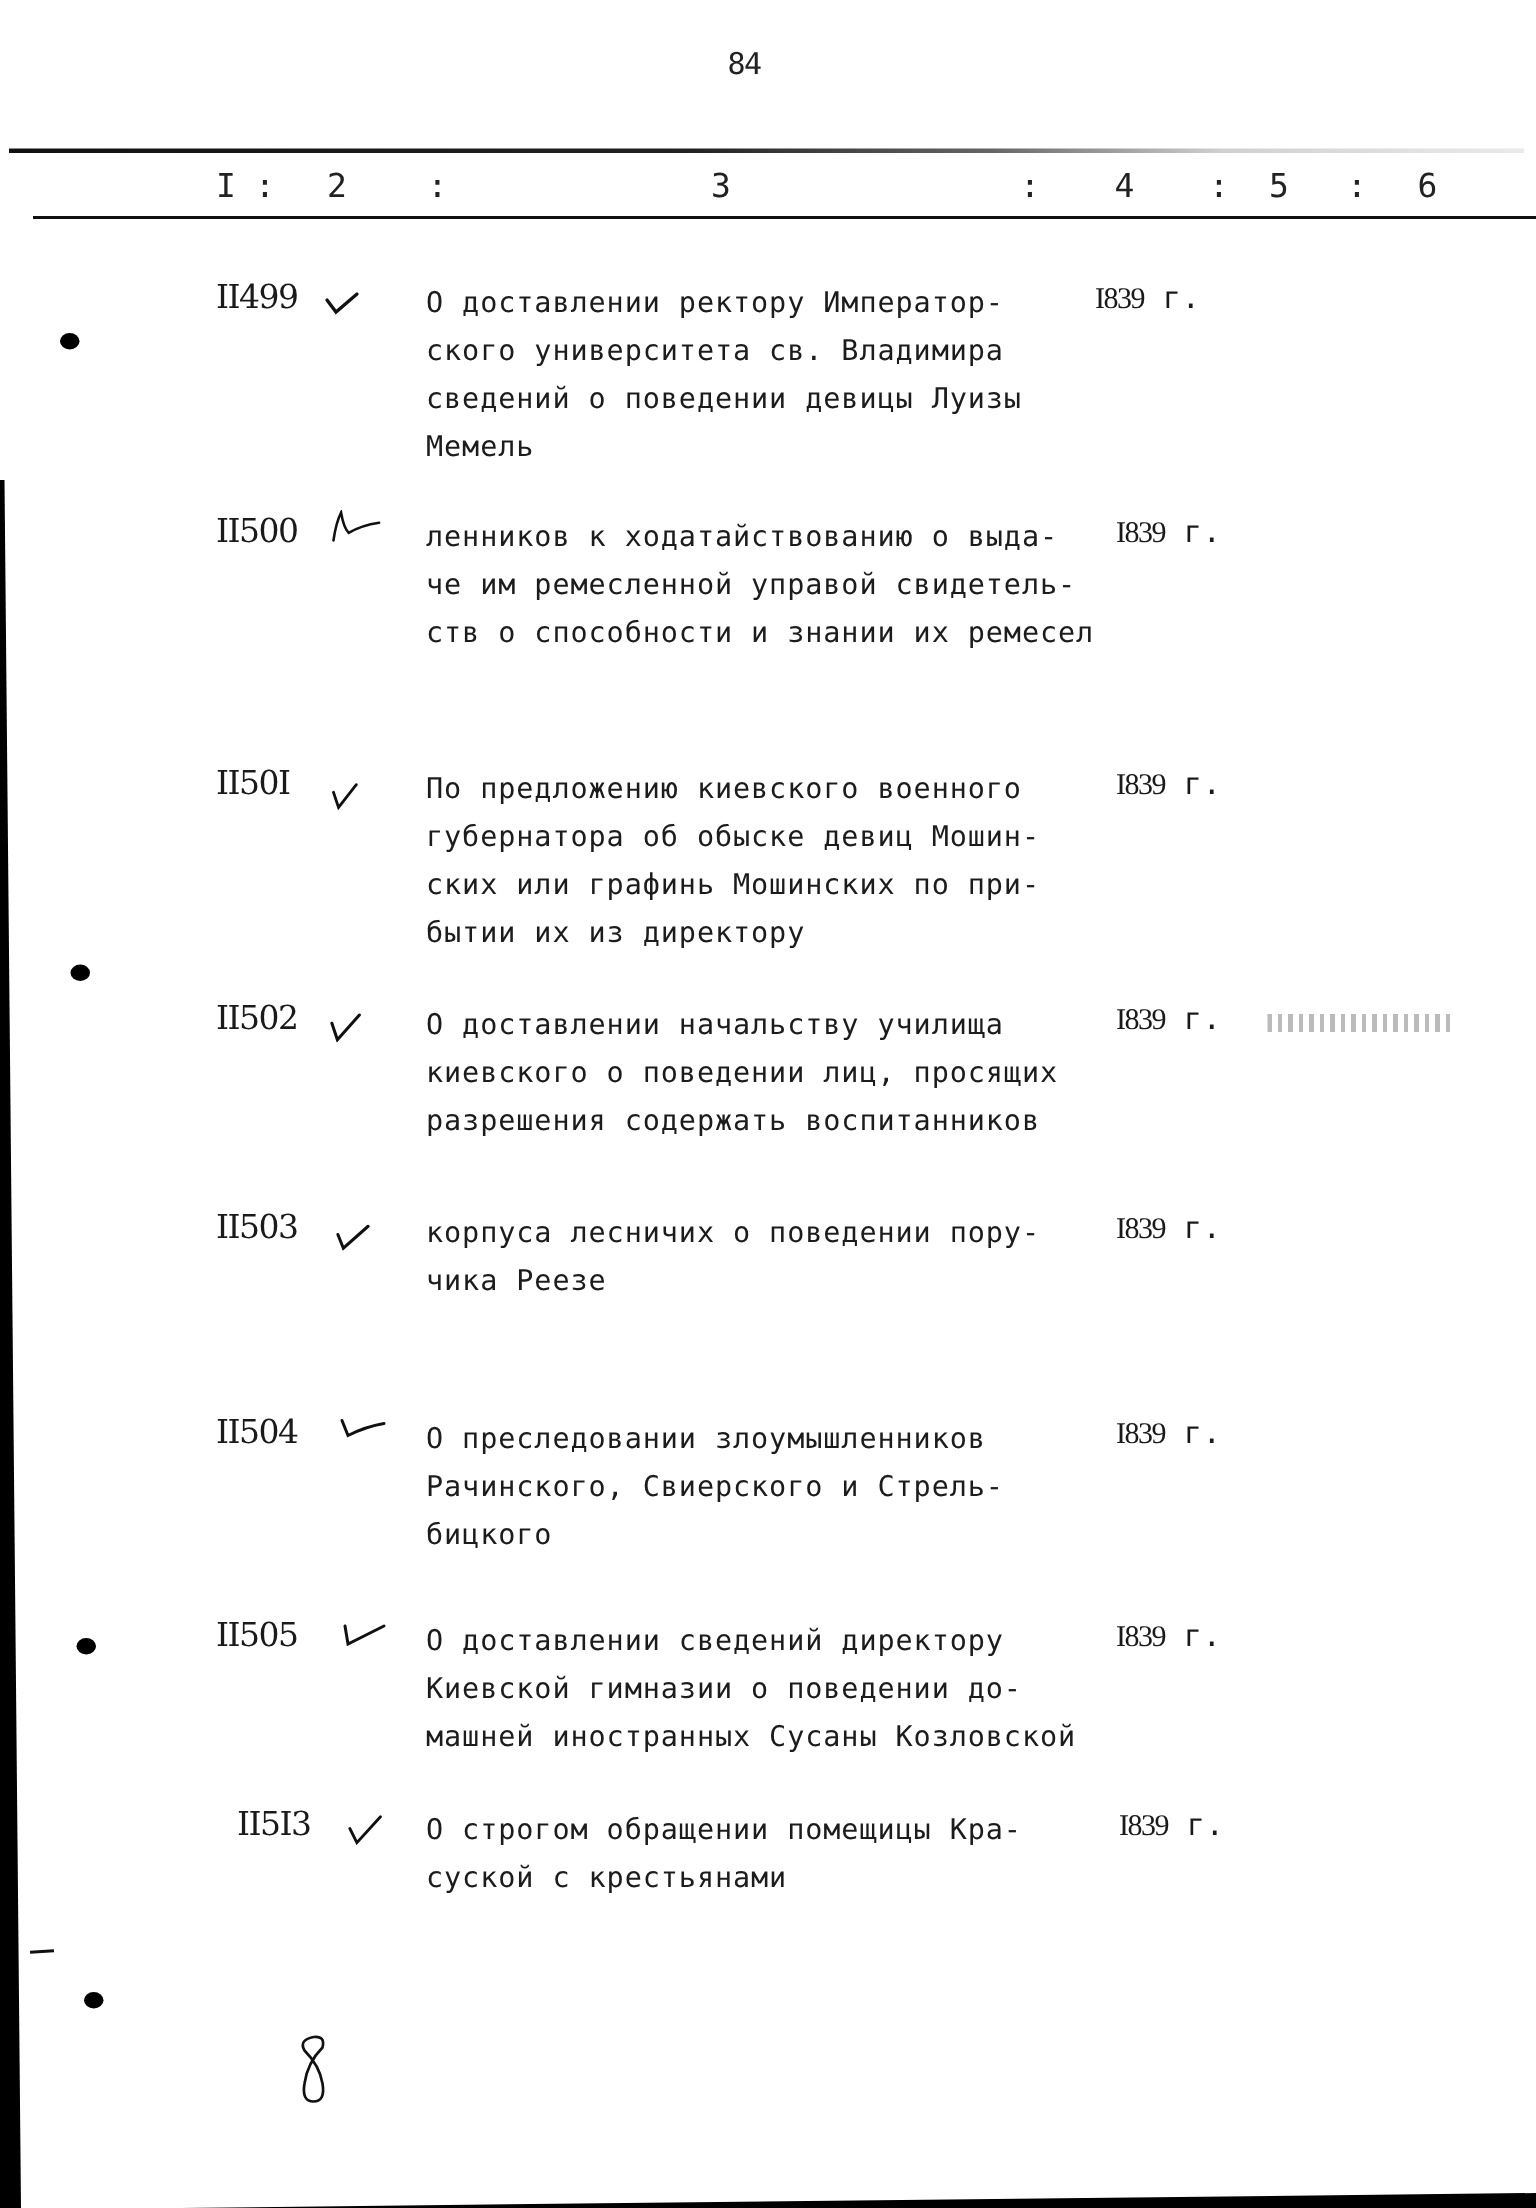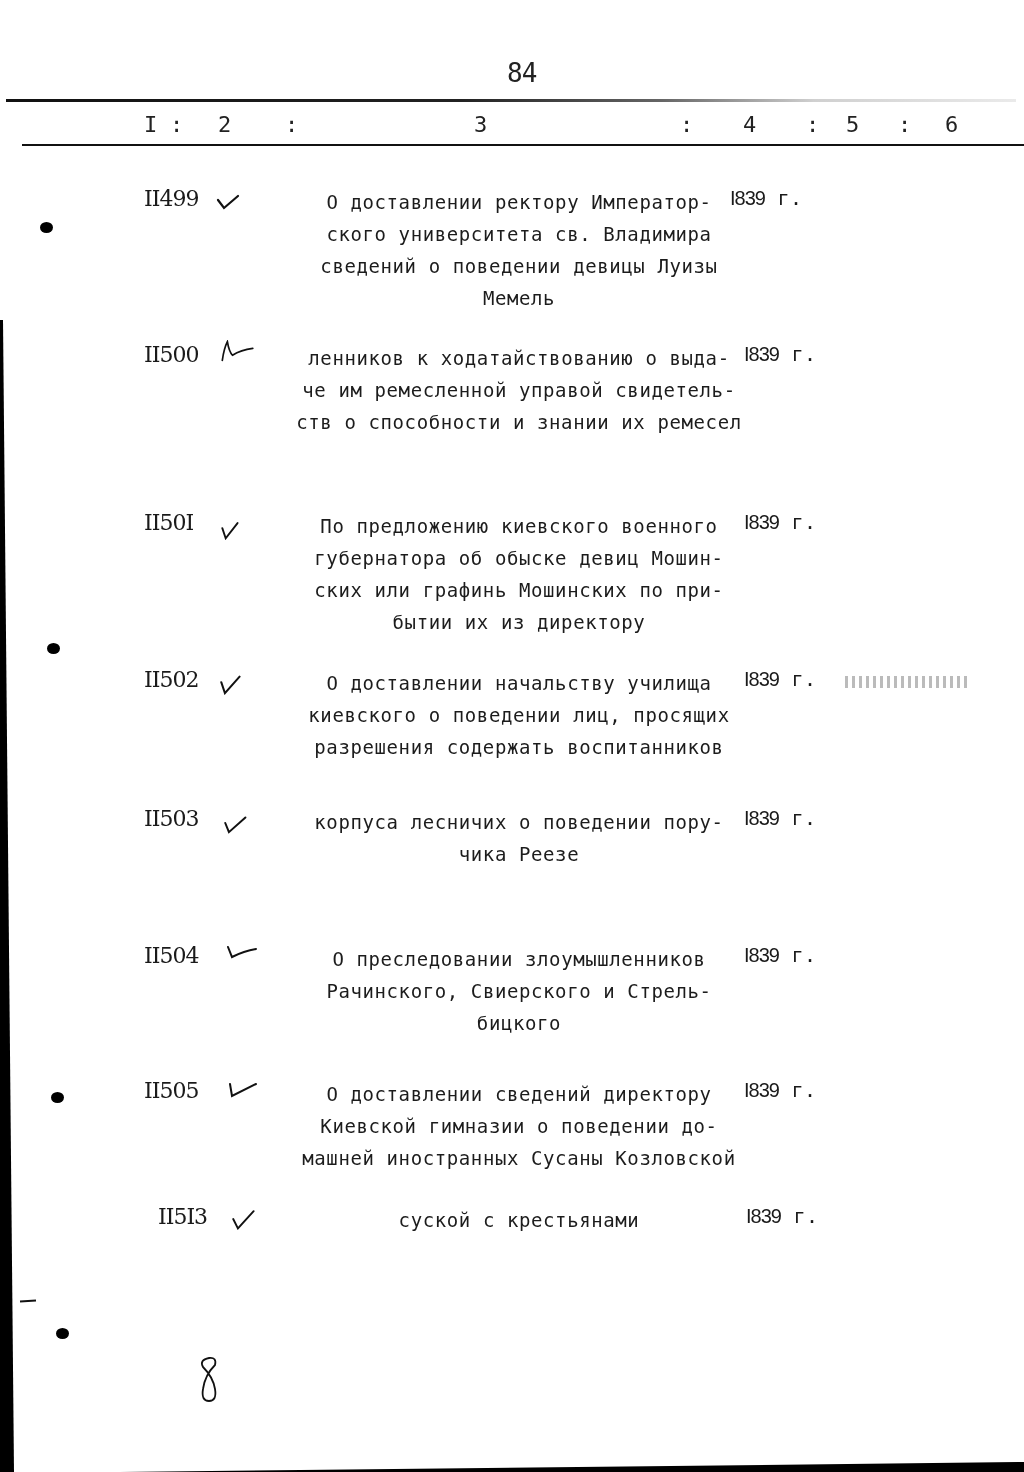--- a/index.html
+++ b/index.html
@@ -5,24 +5,23 @@
   html, body { margin: 0; padding: 0; }
   body {
     width: 1024px; height: 1472px;
     background: #ffffff;
     position: relative;
     overflow: hidden;
     font-family: "DejaVu Sans Mono", "Liberation Mono", monospace;
     color: #1a1a1a;
   }
   .page-number {
-    position: absolute; top: 30px; left: 507px;
-    font-size: 26px; letter-spacing: -1px;
+    position: absolute; top: 30px; left: 485px;
+    font-size: 20px; letter-spacing: -1px;
     color: #222;
-    margin-top: 28px;
   }
   .rule-top {
     position: absolute; left: 6px; top: 99px; width: 1010px; height: 3px;
     background: linear-gradient(to right, #111 0%, #222 45%, #666 65%, rgba(120,120,120,0.35) 80%, rgba(150,150,150,0.2) 100%);
   }
   .rule-bottom {
     position: absolute; left: 22px; top: 144px; width: 1002px; height: 2px;
     background: #111;
   }
   .col-header {
@@ -38,26 +37,26 @@
     font-size: 22px; letter-spacing: -1px; color: #1a1a1a;
   }
   .entry .check {
     position: absolute; top: 2px; width: 42px; height: 22px;
   }
   .entry .desc {
     position: absolute; left: 284px; width: 470px;
     font-size: 19px; line-height: 32px; letter-spacing: 0.6px;
     color: #1c1c1c;
   }
-  .entry .desc div { white-space: nowrap; text-align: center; }
+  .entry .desc div { white-space: nowrap; }
   .entry .year {
     position: absolute; left: 730px;
     font-size: 20px; letter-spacing: 0.5px; color: #1a1a1a; white-space: nowrap;
   }
-  .entry .year .num-part { font-family: Liberation Sans, sans-serif; letter-spacing: -1px; }
+  .entry .year .num-part { font-family: Liberation Serif, serif; letter-spacing: -1px; }
 
   .punch {
     position: absolute; width: 13px; height: 11px; border-radius: 50%;
     background: #000;
   }
   .left-edge {
     position: absolute; left: 0; top: 320px; width: 14px; height: 1152px;
     background: #000;
     clip-path: polygon(0 0, 3px 0, 100% 100%, 0 100%);
   }
@@ -199,20 +198,21 @@
   </div>
   <span class="year" style="left:744px"><span class="num-part">I839</span> <span>г.</span></span>
 </div>
 
 <div class="entry" style="top:1204px">
   <span class="num" style="left:158px">II5I3</span>
   <svg class="check" style="left:224px; top:4px" viewBox="0 0 42 28">
       <path d="M6 14 L12 26 L32 4" fill="none" stroke="#111" stroke-width="2.4" stroke-linecap="round"></path>
     </svg>
   <div class="desc">
+    <div>О строгом обращении помещицы Кра-</div>
     <div>суской с крестьянами</div>
   </div>
   <span class="year" style="left:746px"><span class="num-part">I839</span> <span>г.</span></span>
 </div>
 
 <svg class="hand-eight" viewBox="0 0 30 50">
   <path d="M14 3 Q4 5 8 12 Q18 22 20 34 Q22 46 14 46 Q6 46 8 34 Q10 20 20 10 Q22 2 14 3" fill="none" stroke="#111" stroke-width="1.8"></path>
 </svg>
 
 </body></html>

